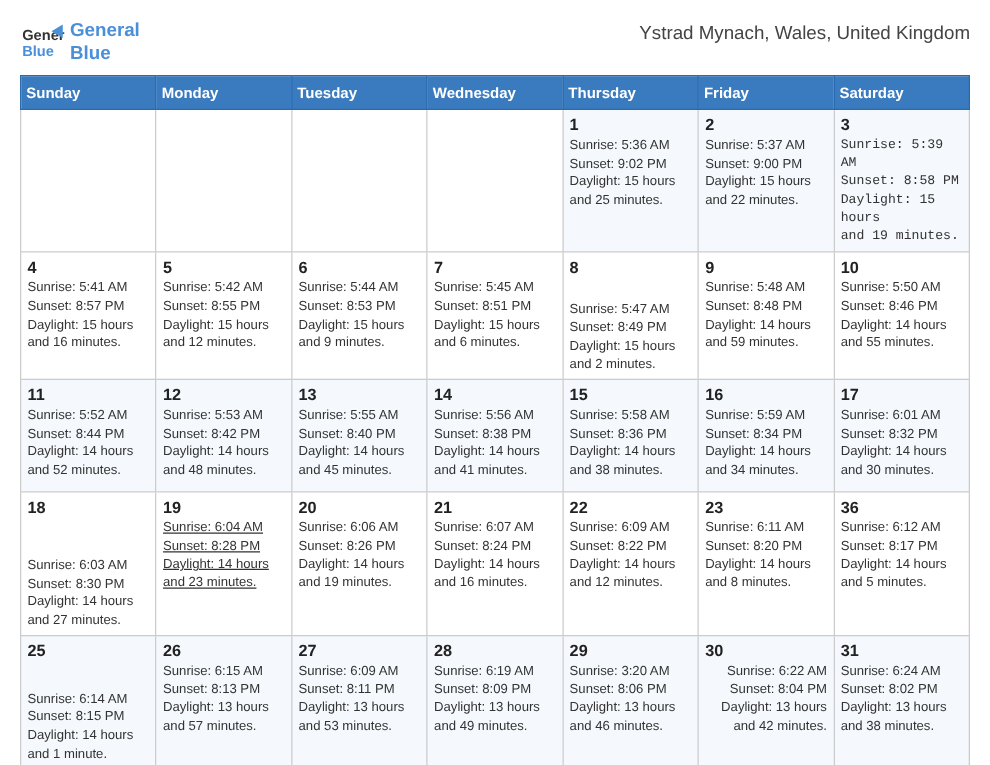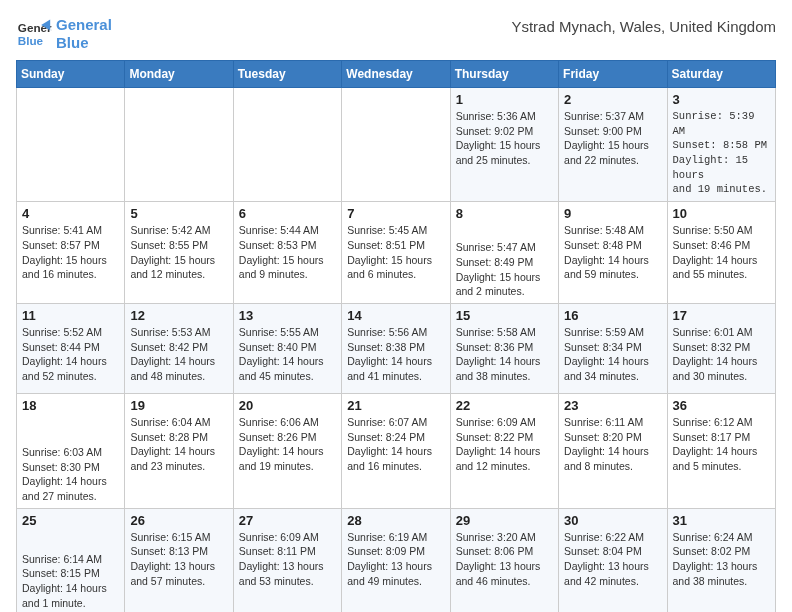--- a/index.html
+++ b/index.html
@@ -260,21 +260,21 @@
       <tr>
         <td>
           <div class="day-number">18</div>
           <div class="day-info" style="white-space: pre-line; margin-top: 32px;">Sunrise: 6:03 AM
 Sunset: 8:30 PM
 Daylight: 14 hours
 and 27 minutes.</div>
         </td>
         <td>
           <div class="day-number">19</div>
-          <div class="day-info" style="white-space: pre-line;">Sunrise: 6:04 AM
+          <div class="day-info" style="white-space: pre-line; text-decoration: underline;">Sunrise: 6:04 AM
 Sunset: 8:28 PM
 Daylight: 14 hours
 and 23 minutes.</div>
         </td>
         <td>
           <div class="day-number">20</div>
           <div class="day-info" style="white-space: pre-line;">Sunrise: 6:06 AM
 Sunset: 8:26 PM
 Daylight: 14 hours
 and 19 minutes.</div>
@@ -339,21 +339,21 @@
         </td>
         <td>
           <div class="day-number">29</div>
           <div class="day-info" style="white-space: pre-line;">Sunrise: 3:20 AM
 Sunset: 8:06 PM
 Daylight: 13 hours
 and 46 minutes.</div>
         </td>
         <td>
           <div class="day-number">30</div>
-          <div class="day-info" style="white-space: pre-line;">Sunrise: 6:22 AM
+          <div class="day-info" style="white-space: pre-line; text-align: right;">Sunrise: 6:22 AM
 Sunset: 8:04 PM
 Daylight: 13 hours
 and 42 minutes.</div>
         </td>
         <td>
           <div class="day-number">31</div>
           <div class="day-info" style="white-space: pre-line;">Sunrise: 6:24 AM
 Sunset: 8:02 PM
 Daylight: 13 hours
 and 38 minutes.</div>

